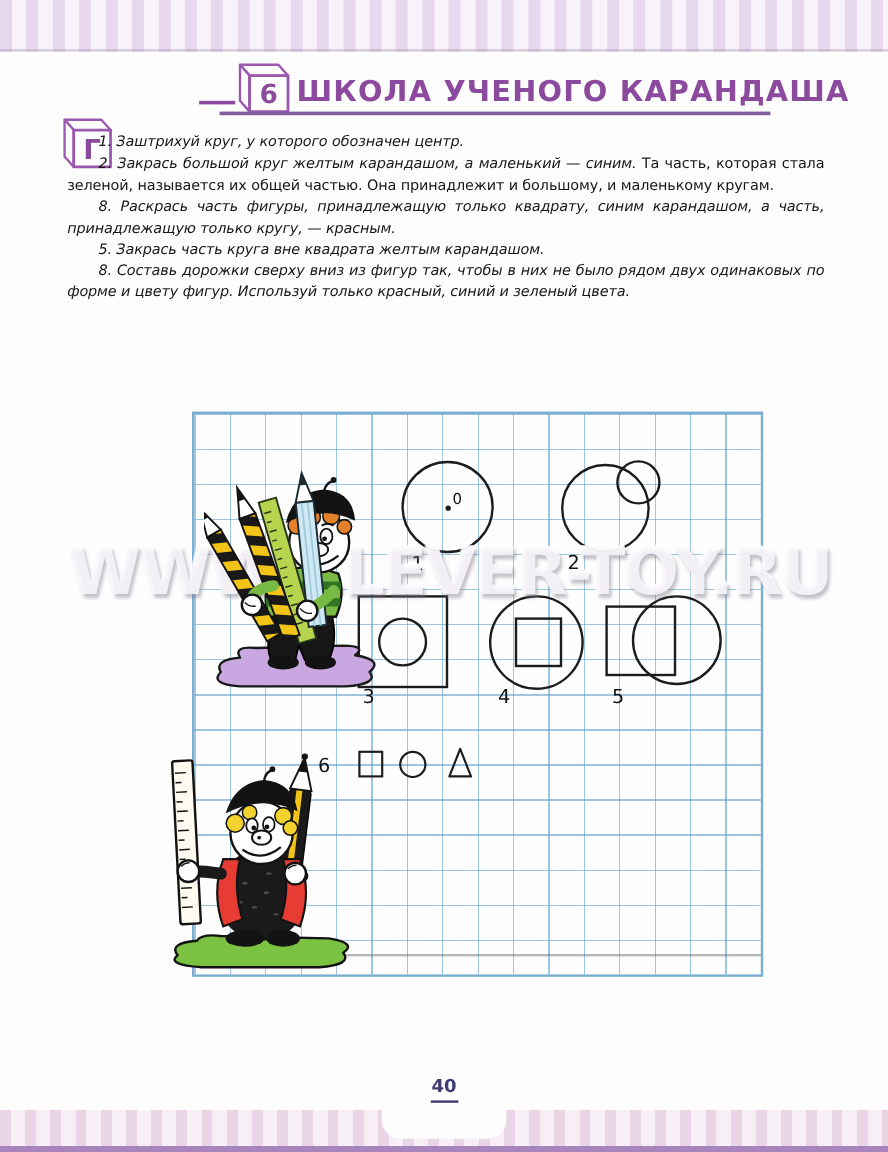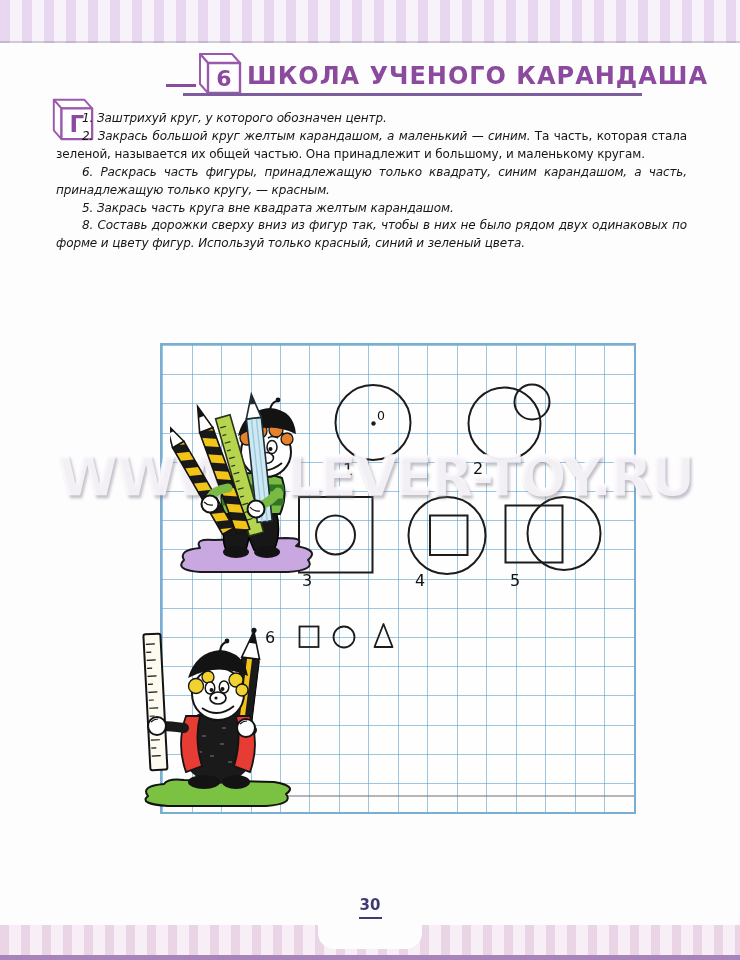--- a/index.html
+++ b/index.html
@@ -92,21 +92,21 @@
   <svg class="side-cube" width="52" height="46" viewBox="0 0 54 48">
     <polygon points="16,14 8,5 40,5 48,14" fill="#fff" stroke="#9b59ad" stroke-width="2" stroke-linejoin="round"></polygon>
     <polygon points="16,14 8,5 8,37 16,46" fill="#fff" stroke="#9b59ad" stroke-width="2" stroke-linejoin="round"></polygon>
     <polygon points="16,14 48,14 48,46 16,46" fill="#fff" stroke="#9b59ad" stroke-width="2.4" stroke-linejoin="round"></polygon>
     <text class="cube-letter" x="32" y="39" font-size="24" text-anchor="middle">Г</text>
   </svg>
 
   <div class="tasks">
       <p class="task"><span class="it">1. Заштрихуй круг, у которого обозначен центр.</span></p>
       <p class="task"><span class="it">2. Закрась большой круг желтым карандашом, а маленький — синим.</span><span class="up"> Та часть, которая стала зеленой, называется их общей частью. Она принадлежит и большому, и маленькому кругам.</span></p>
-      <p class="task"><span class="it">6. Раскрась часть фигуры, принадлежащую только квадрату, синим карандашом, а часть, принадлежащую только кругу, — красным.</span></p>
+      <p class="task"><span class="it">8. Раскрась часть фигуры, принадлежащую только квадрату, синим карандашом, а часть, принадлежащую только кругу, — красным.</span></p>
       <p class="task"><span class="it">5. Закрась часть круга вне квадрата желтым карандашом.</span></p>
       <p class="task"><span class="it">8. Составь дорожки сверху вниз из фигур так, чтобы в них не было рядом двух одинаковых по форме и цвету фигур. Используй только красный, синий и зеленый цвета.</span></p>
     </div>
 
   <div class="grid">
     <div class="grid-ruled-line"></div>
     <svg class="figures" width="472" height="467" viewBox="0 0 472 467">
       <g fill="none" stroke="#1c1c1c" stroke-width="2">
 
         <g>
@@ -266,17 +266,17 @@
       <circle cx="33" cy="102" r="9" fill="#fff" stroke="#131313" stroke-width="2"></circle>
       <circle cx="122" cy="104" r="9" fill="#fff" stroke="#131313" stroke-width="2"></circle>
       <path d="M27,98 q3,-3 7,-3 M116,100 q3,-3 7,-3" stroke="#131313" stroke-width="1.2" fill="none"></path>
     </g>
     <ellipse cx="80" cy="158" rx="16" ry="7" fill="#131313"></ellipse>
       <ellipse cx="112" cy="158" rx="14" ry="7" fill="#131313"></ellipse>
   </svg>
 
   <div class="stripe-bottom"></div>
   <div class="page-num-notch"></div>
-  <div class="page-num">30</div>
+  <div class="page-num">40</div>
   <div class="page-num-underline"></div>
   <div class="bottom-line"></div>
 
 </div>
 
 </body></html>

